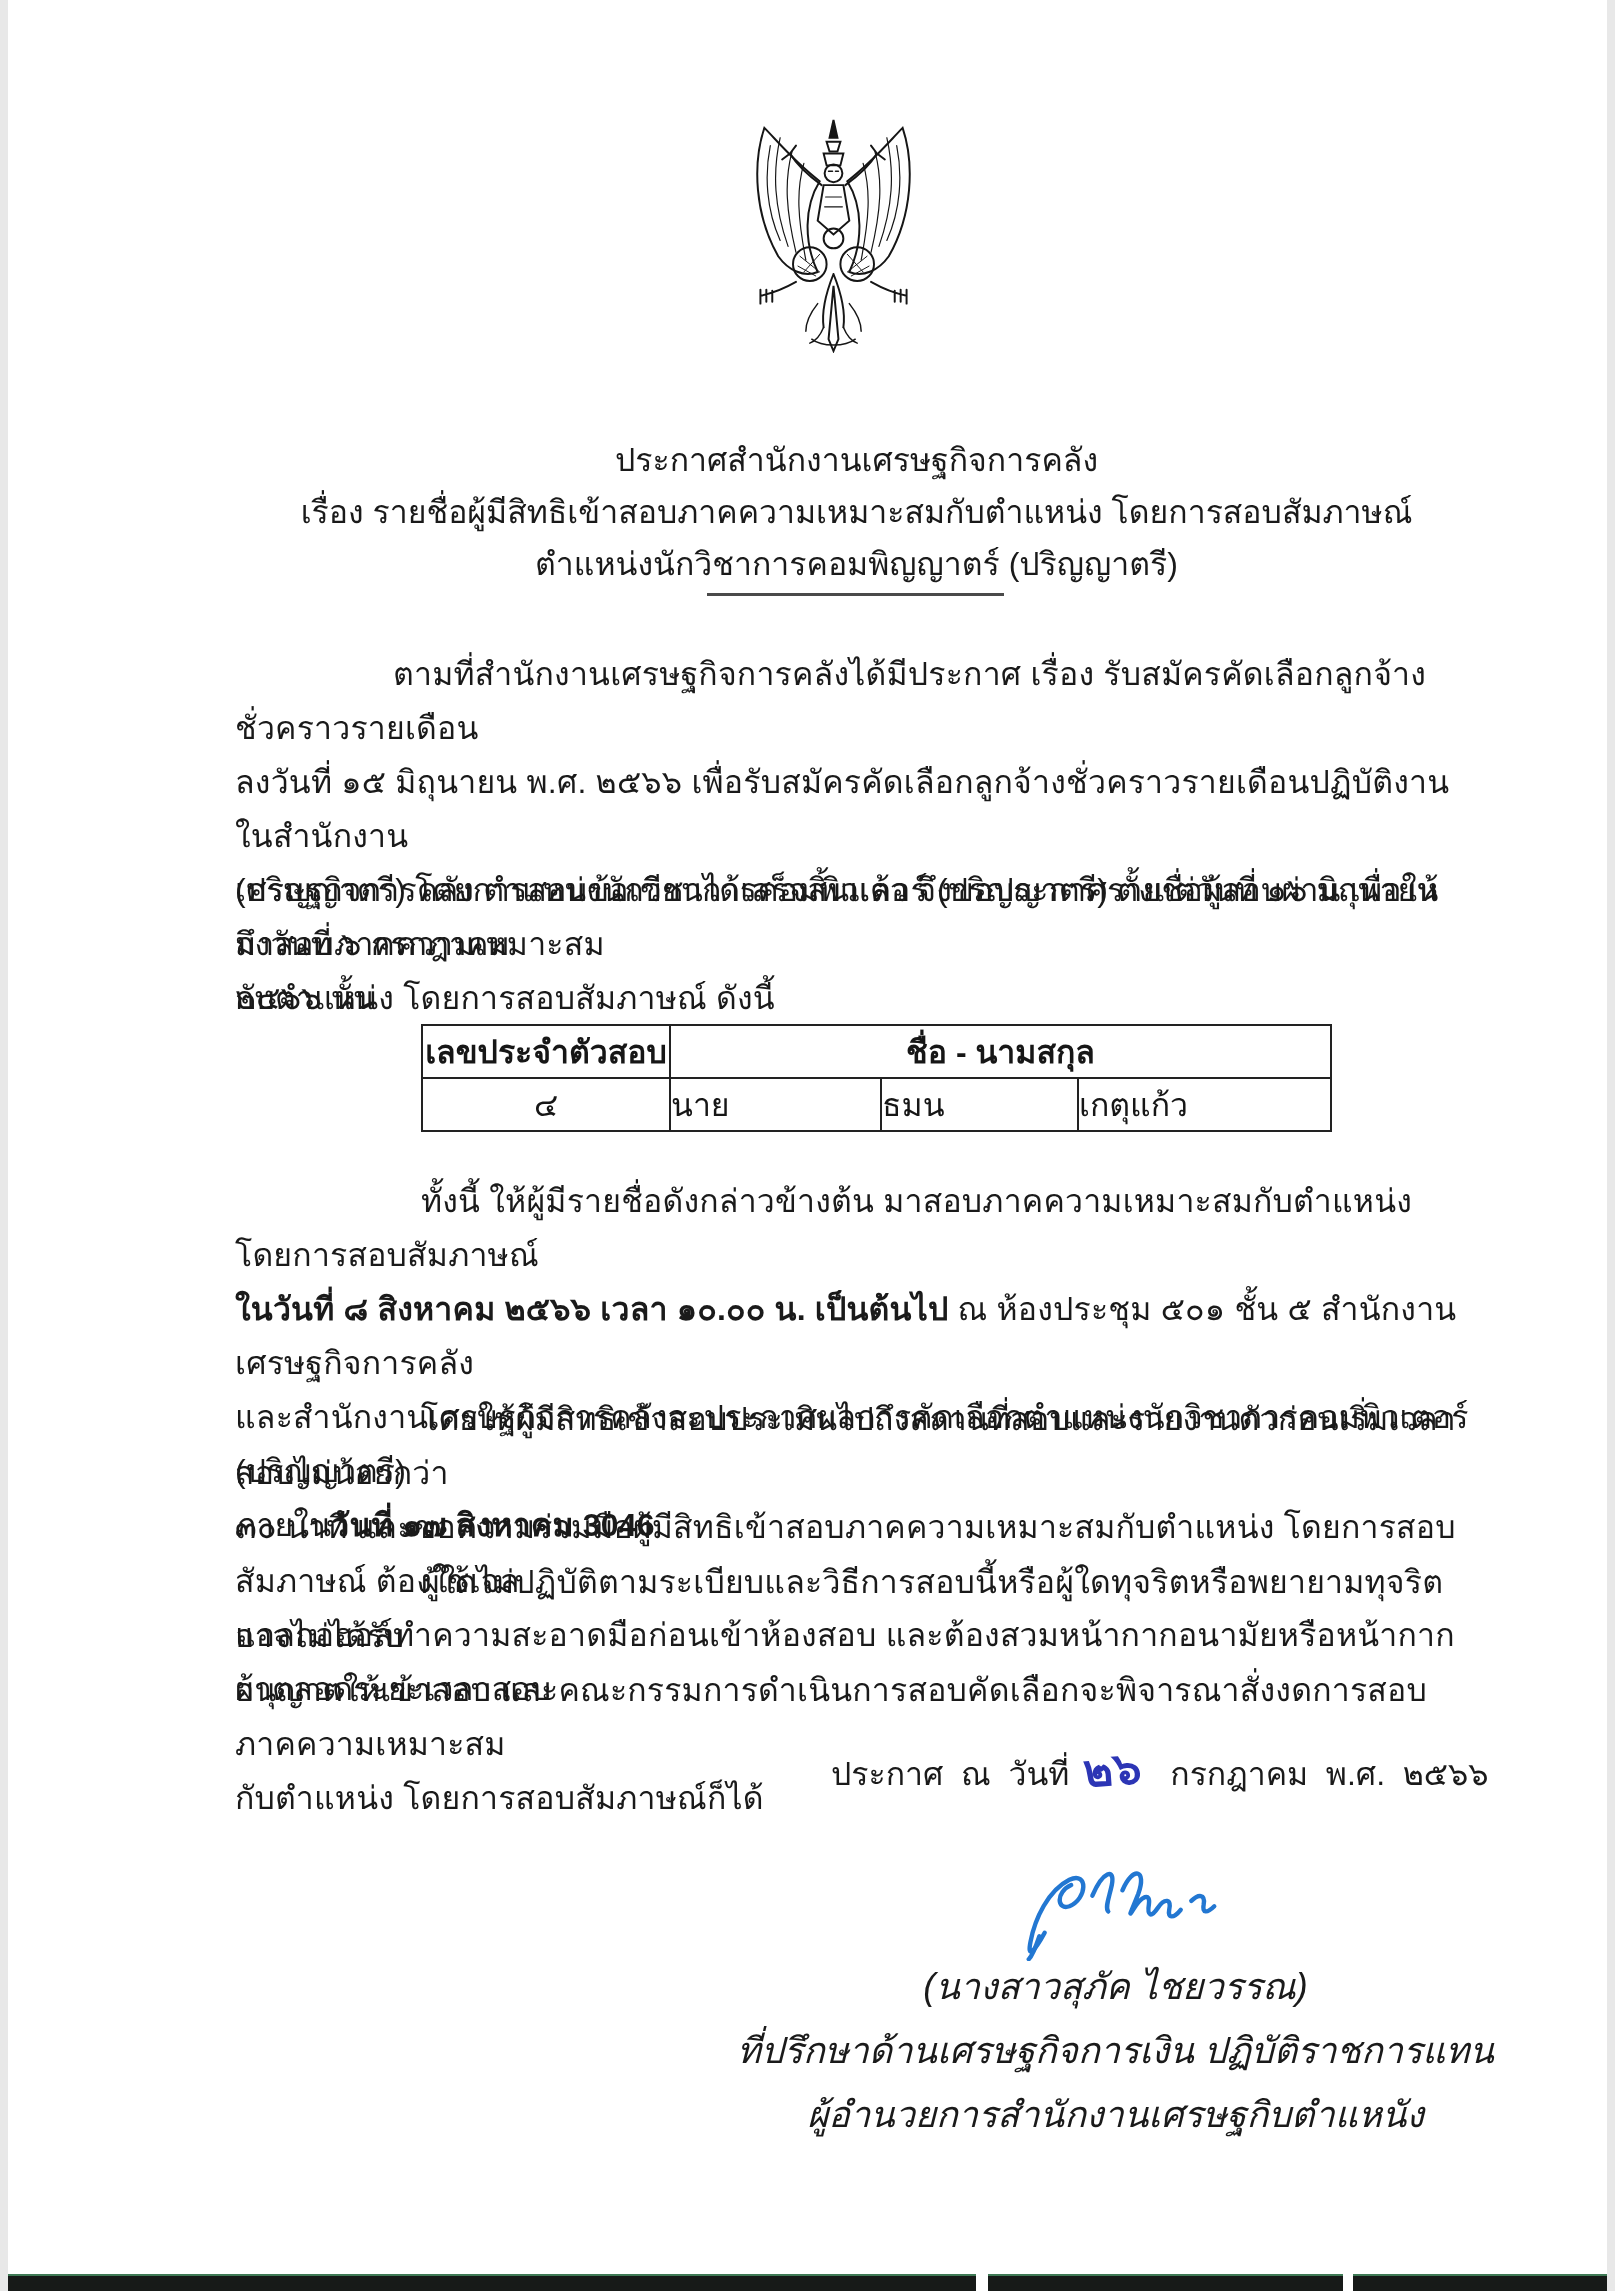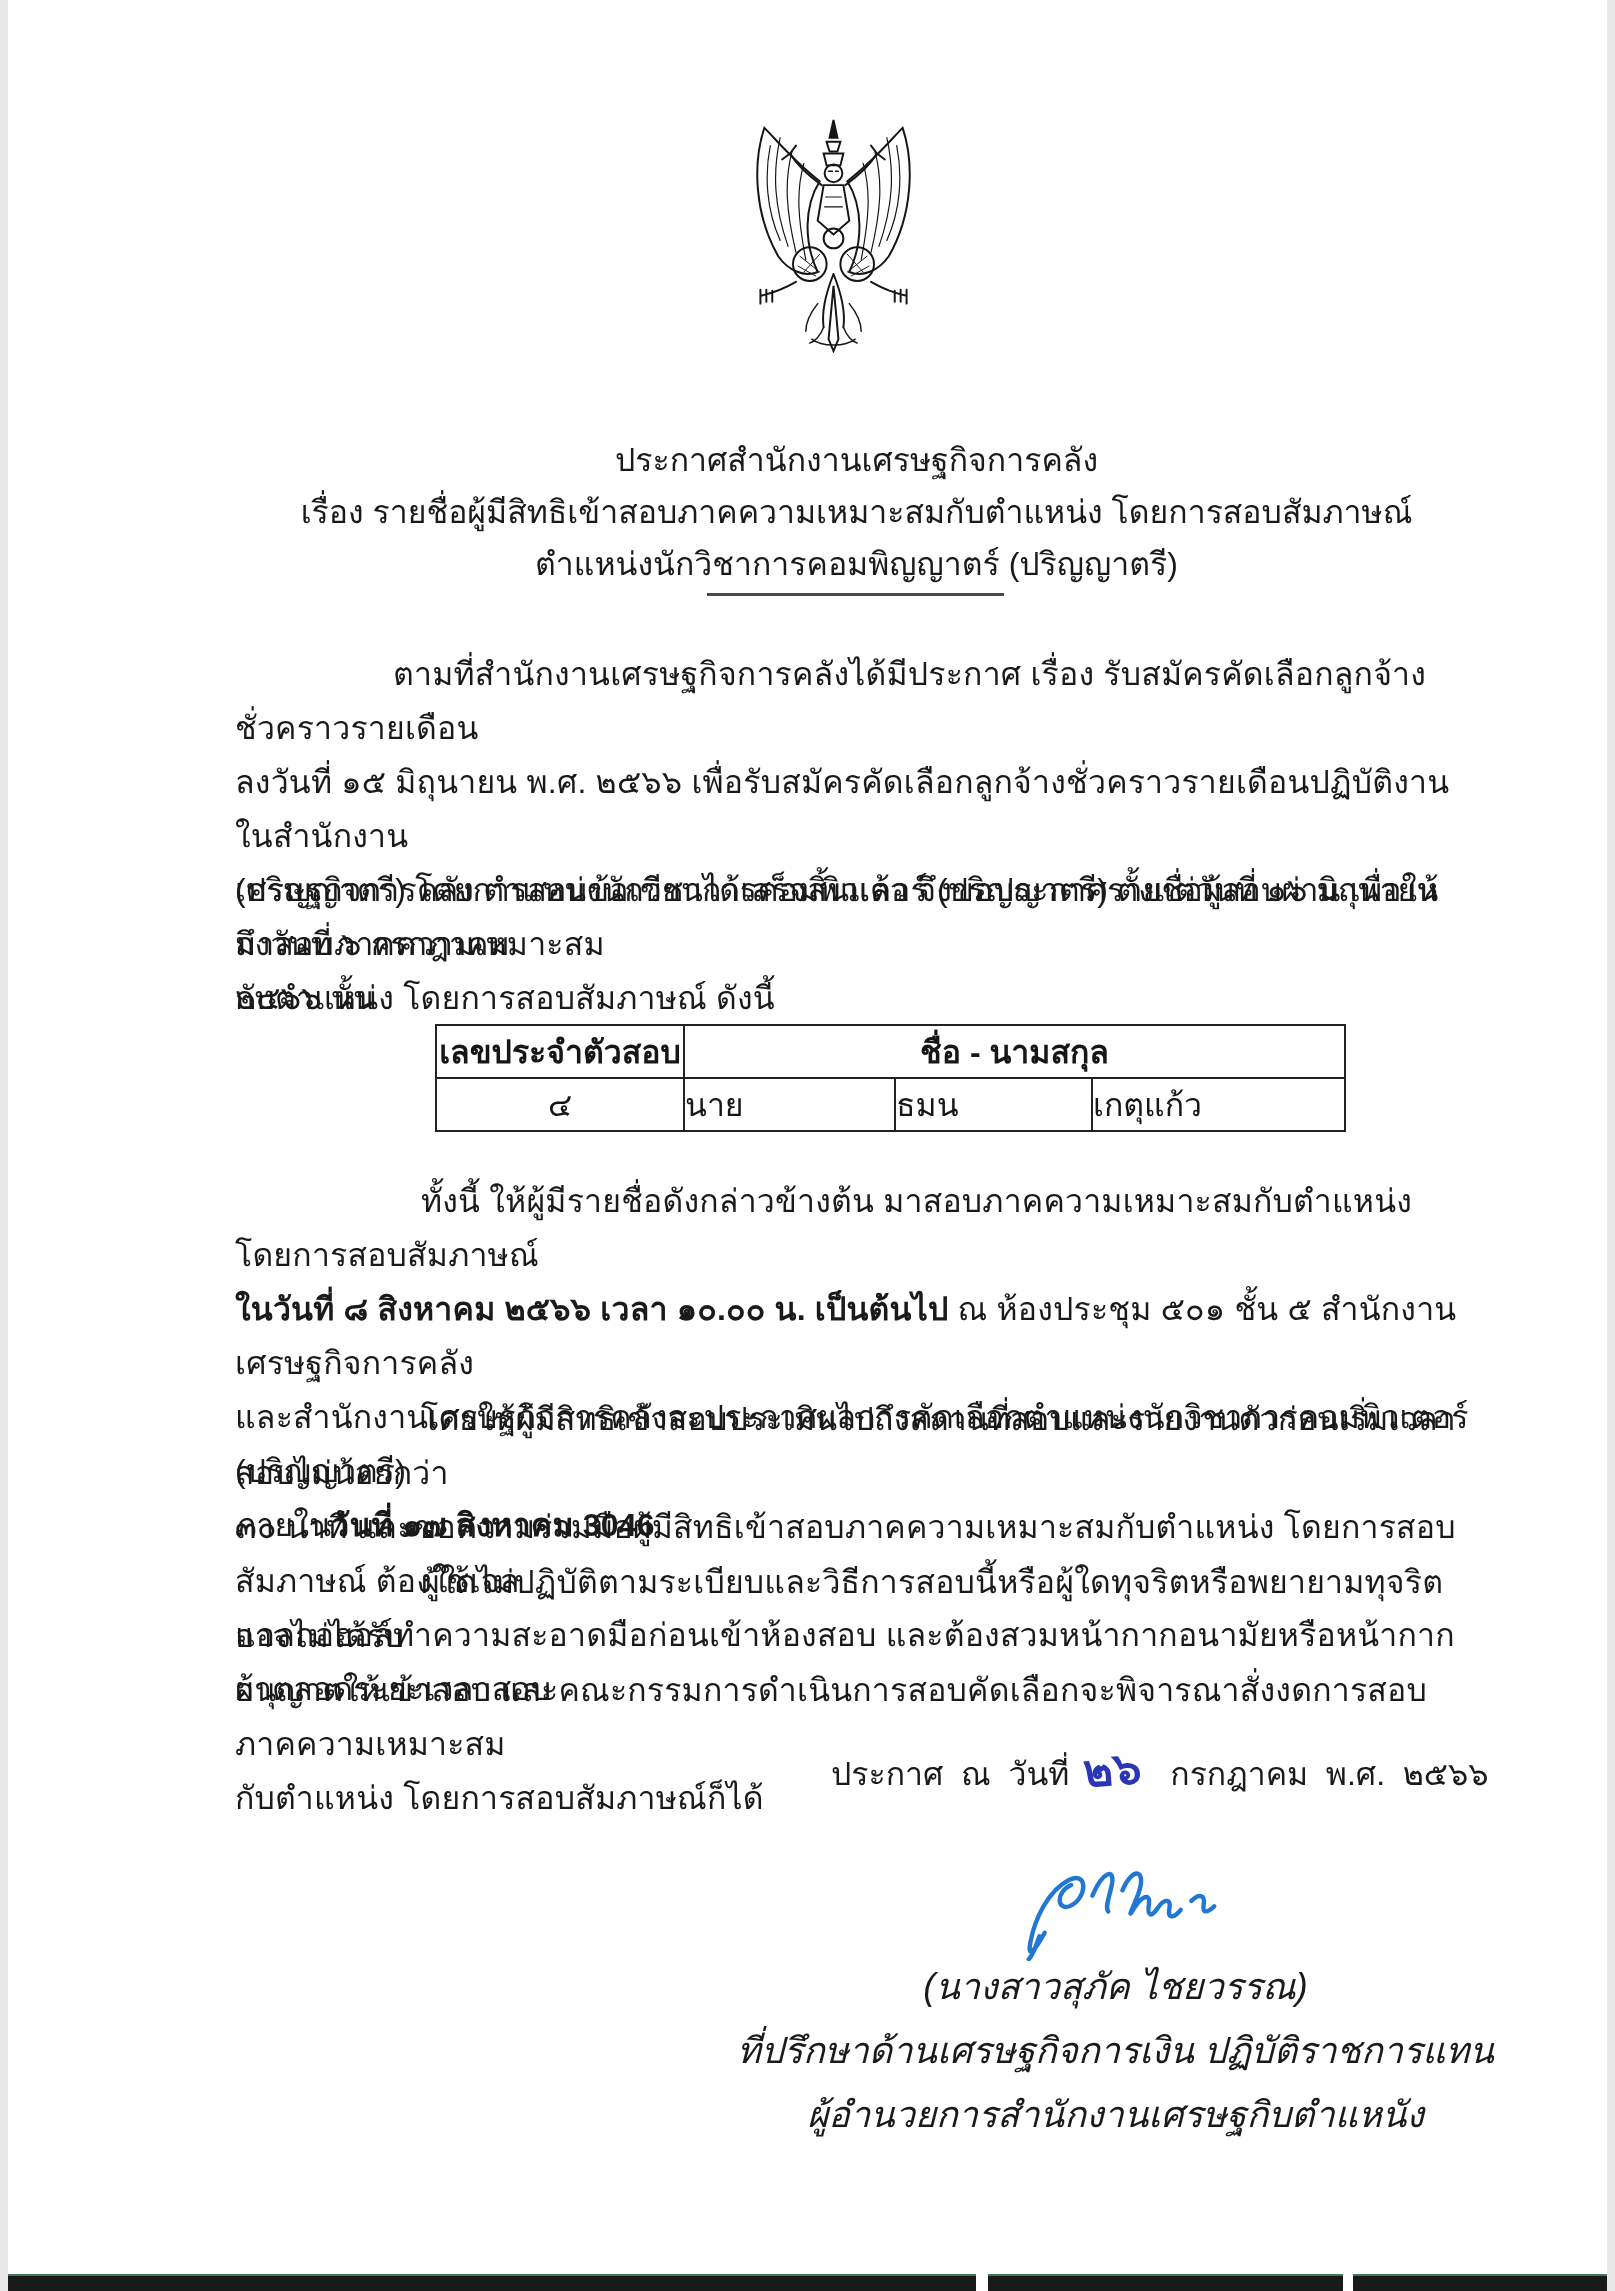--- a/index.html
+++ b/index.html
@@ -14,21 +14,21 @@
   }
   .abs{position:absolute;}
   .textblock{left:227px;width:1243px;font-size:32px;line-height:54px;letter-spacing:0.2px;}
   .line{white-space:normal;}
   .indent{text-indent:186px;}
   .indent-sm{text-indent:158px;}
   .b{font-weight:700;}
   .titleblock{left:227px;width:1243px;text-align:center;font-size:32px;line-height:52px;}
   .sep{left:699px;top:593px;width:297px;height:2.9px;background:#4a4a4a;}
   
-  .doc-table{left:427px;top:1024px;width:909px;border-collapse:collapse;table-layout:fixed;
+  .doc-table{left:413px;top:1024px;width:909px;border-collapse:collapse;table-layout:fixed;
              font-size:32px;color:#161616;}
   .doc-table td,.doc-table th{border:2px solid #222;padding:0;}
   .doc-table .hrow td,.doc-table .hrow th{height:49px;text-align:center;font-weight:700;}
   .doc-table .drow td{height:47px;}
   .c-center{text-align:center;}
   .c-name{text-align:left;padding-left:23.5px;}
   
   .dateline{left:823px;top:1747px;font-size:32px;line-height:54px;display:flex;align-items:baseline;word-spacing:8.8px;}
   .hand-date{color:#2c35b5;font-size:45px;font-weight:600;margin:0 29px 0 13.7px;transform:rotate(-4deg);line-height:39px;}
   .signblock{left:686px;top:1955px;width:843px;text-align:center;font-size:36px;line-height:64px;font-style:italic;}

